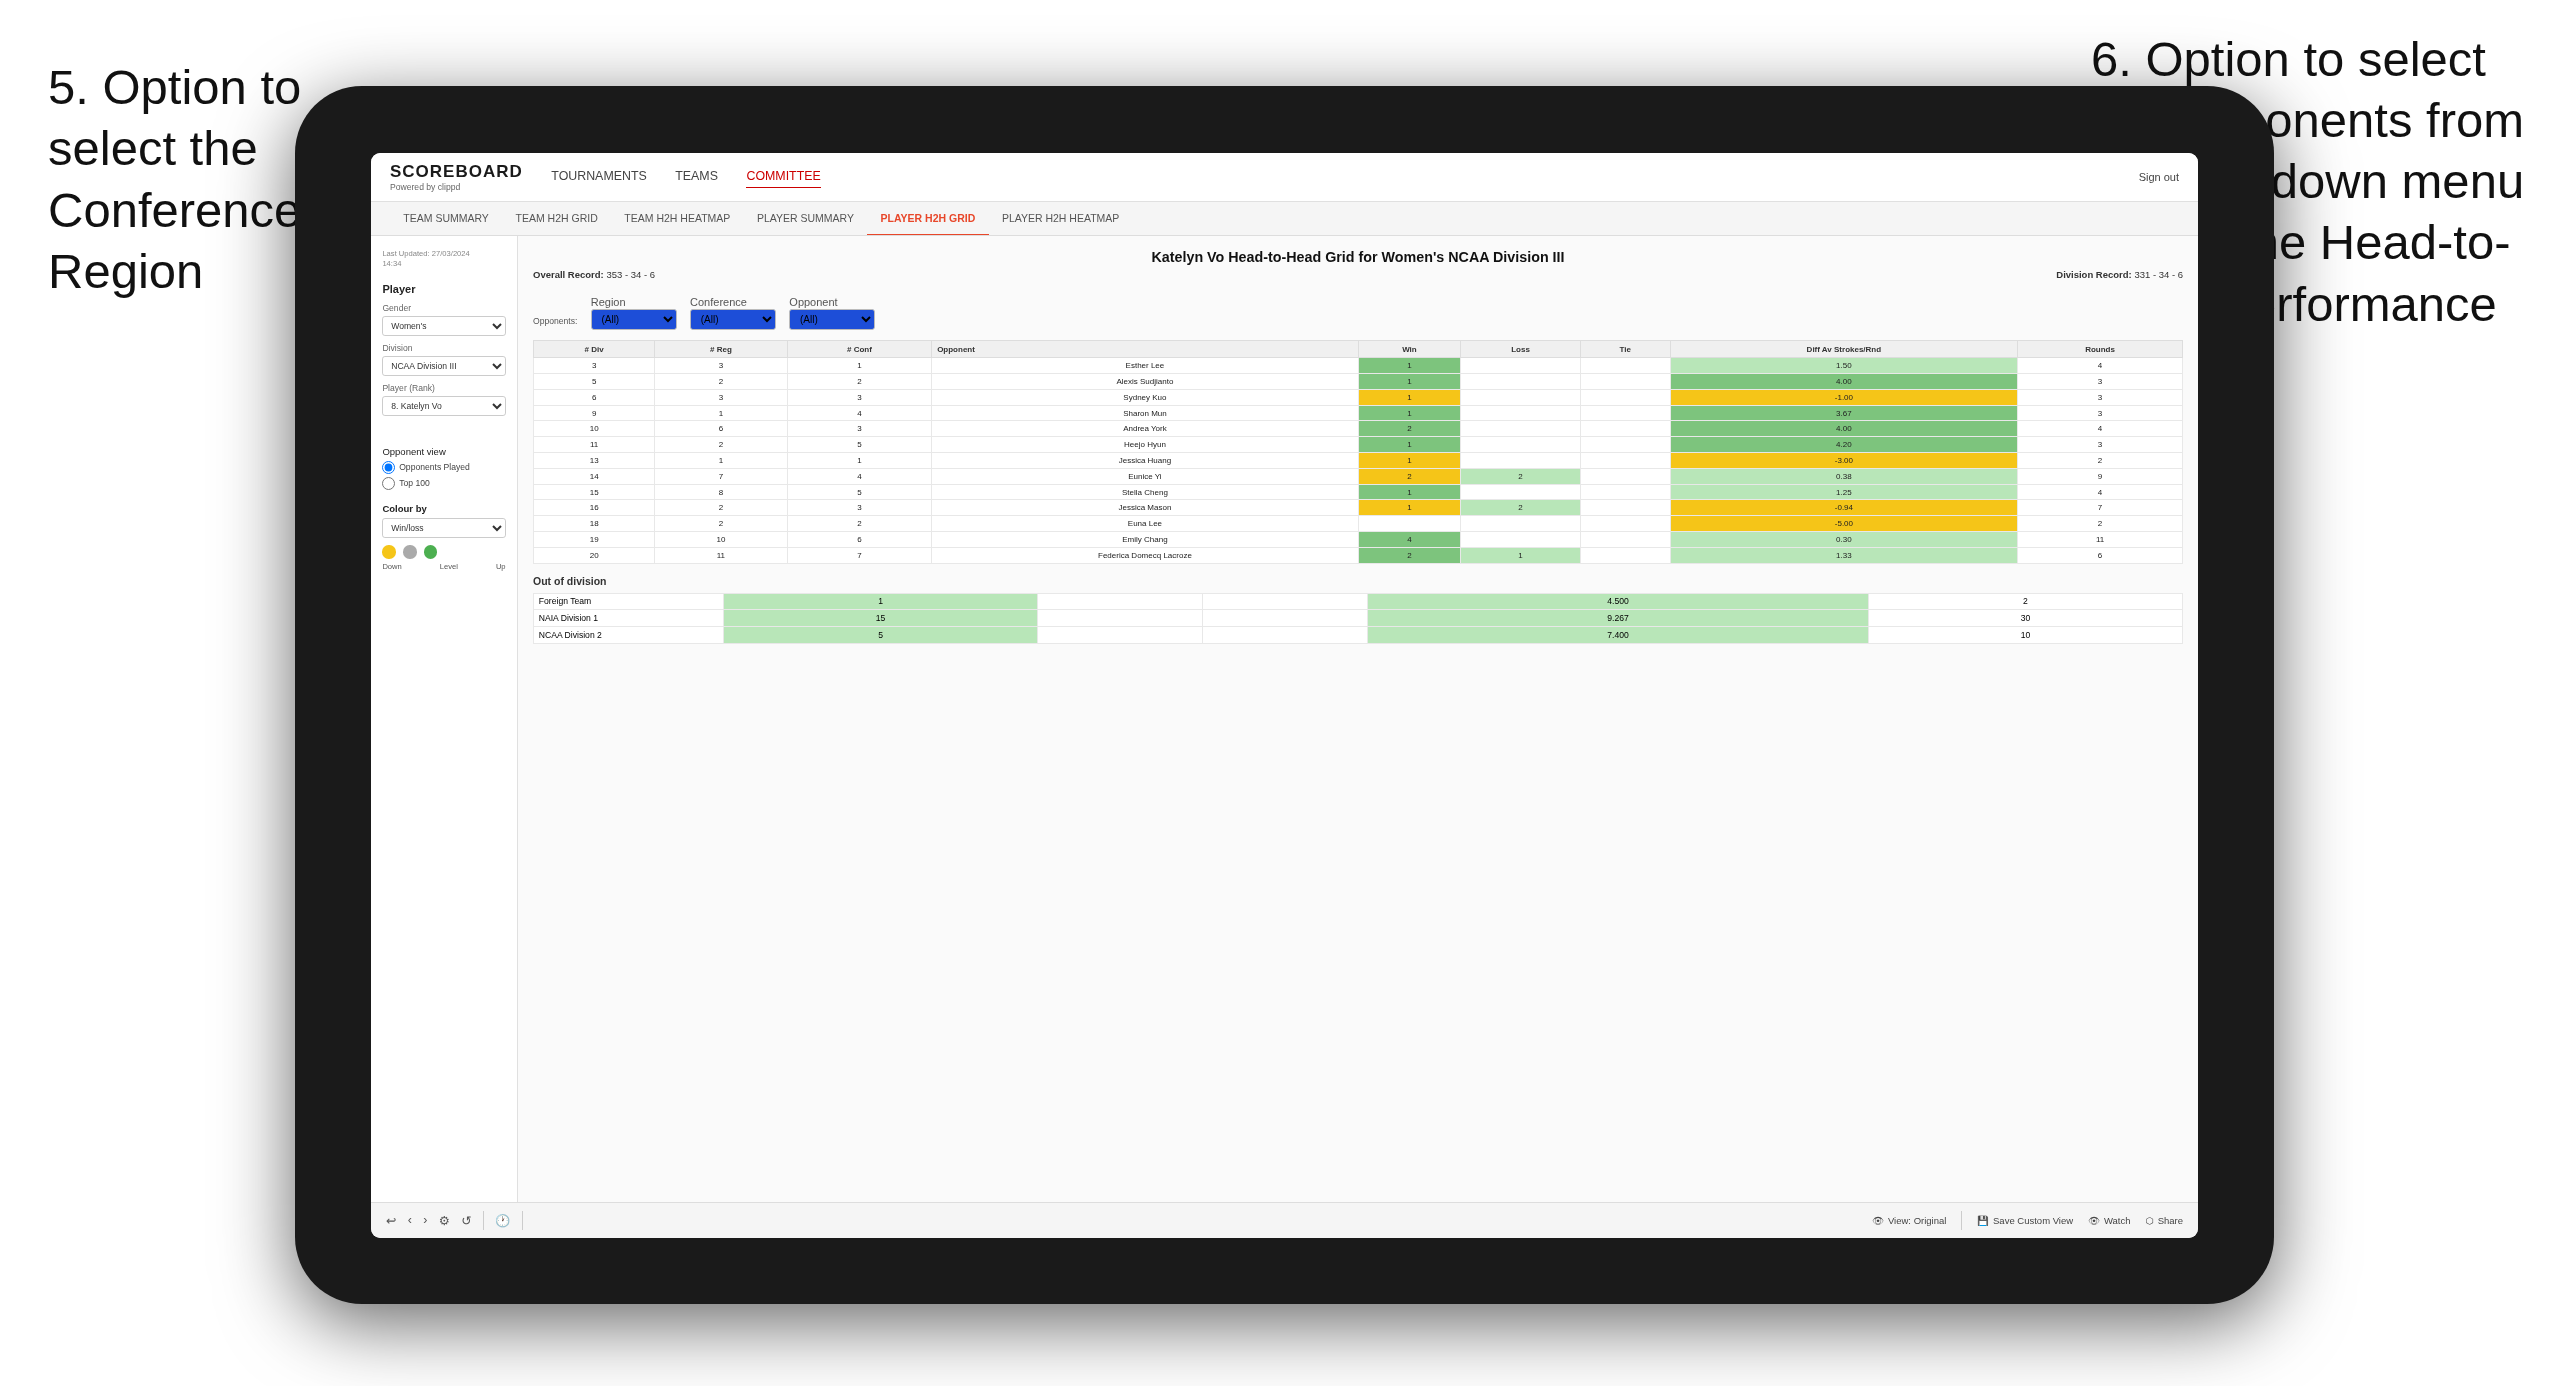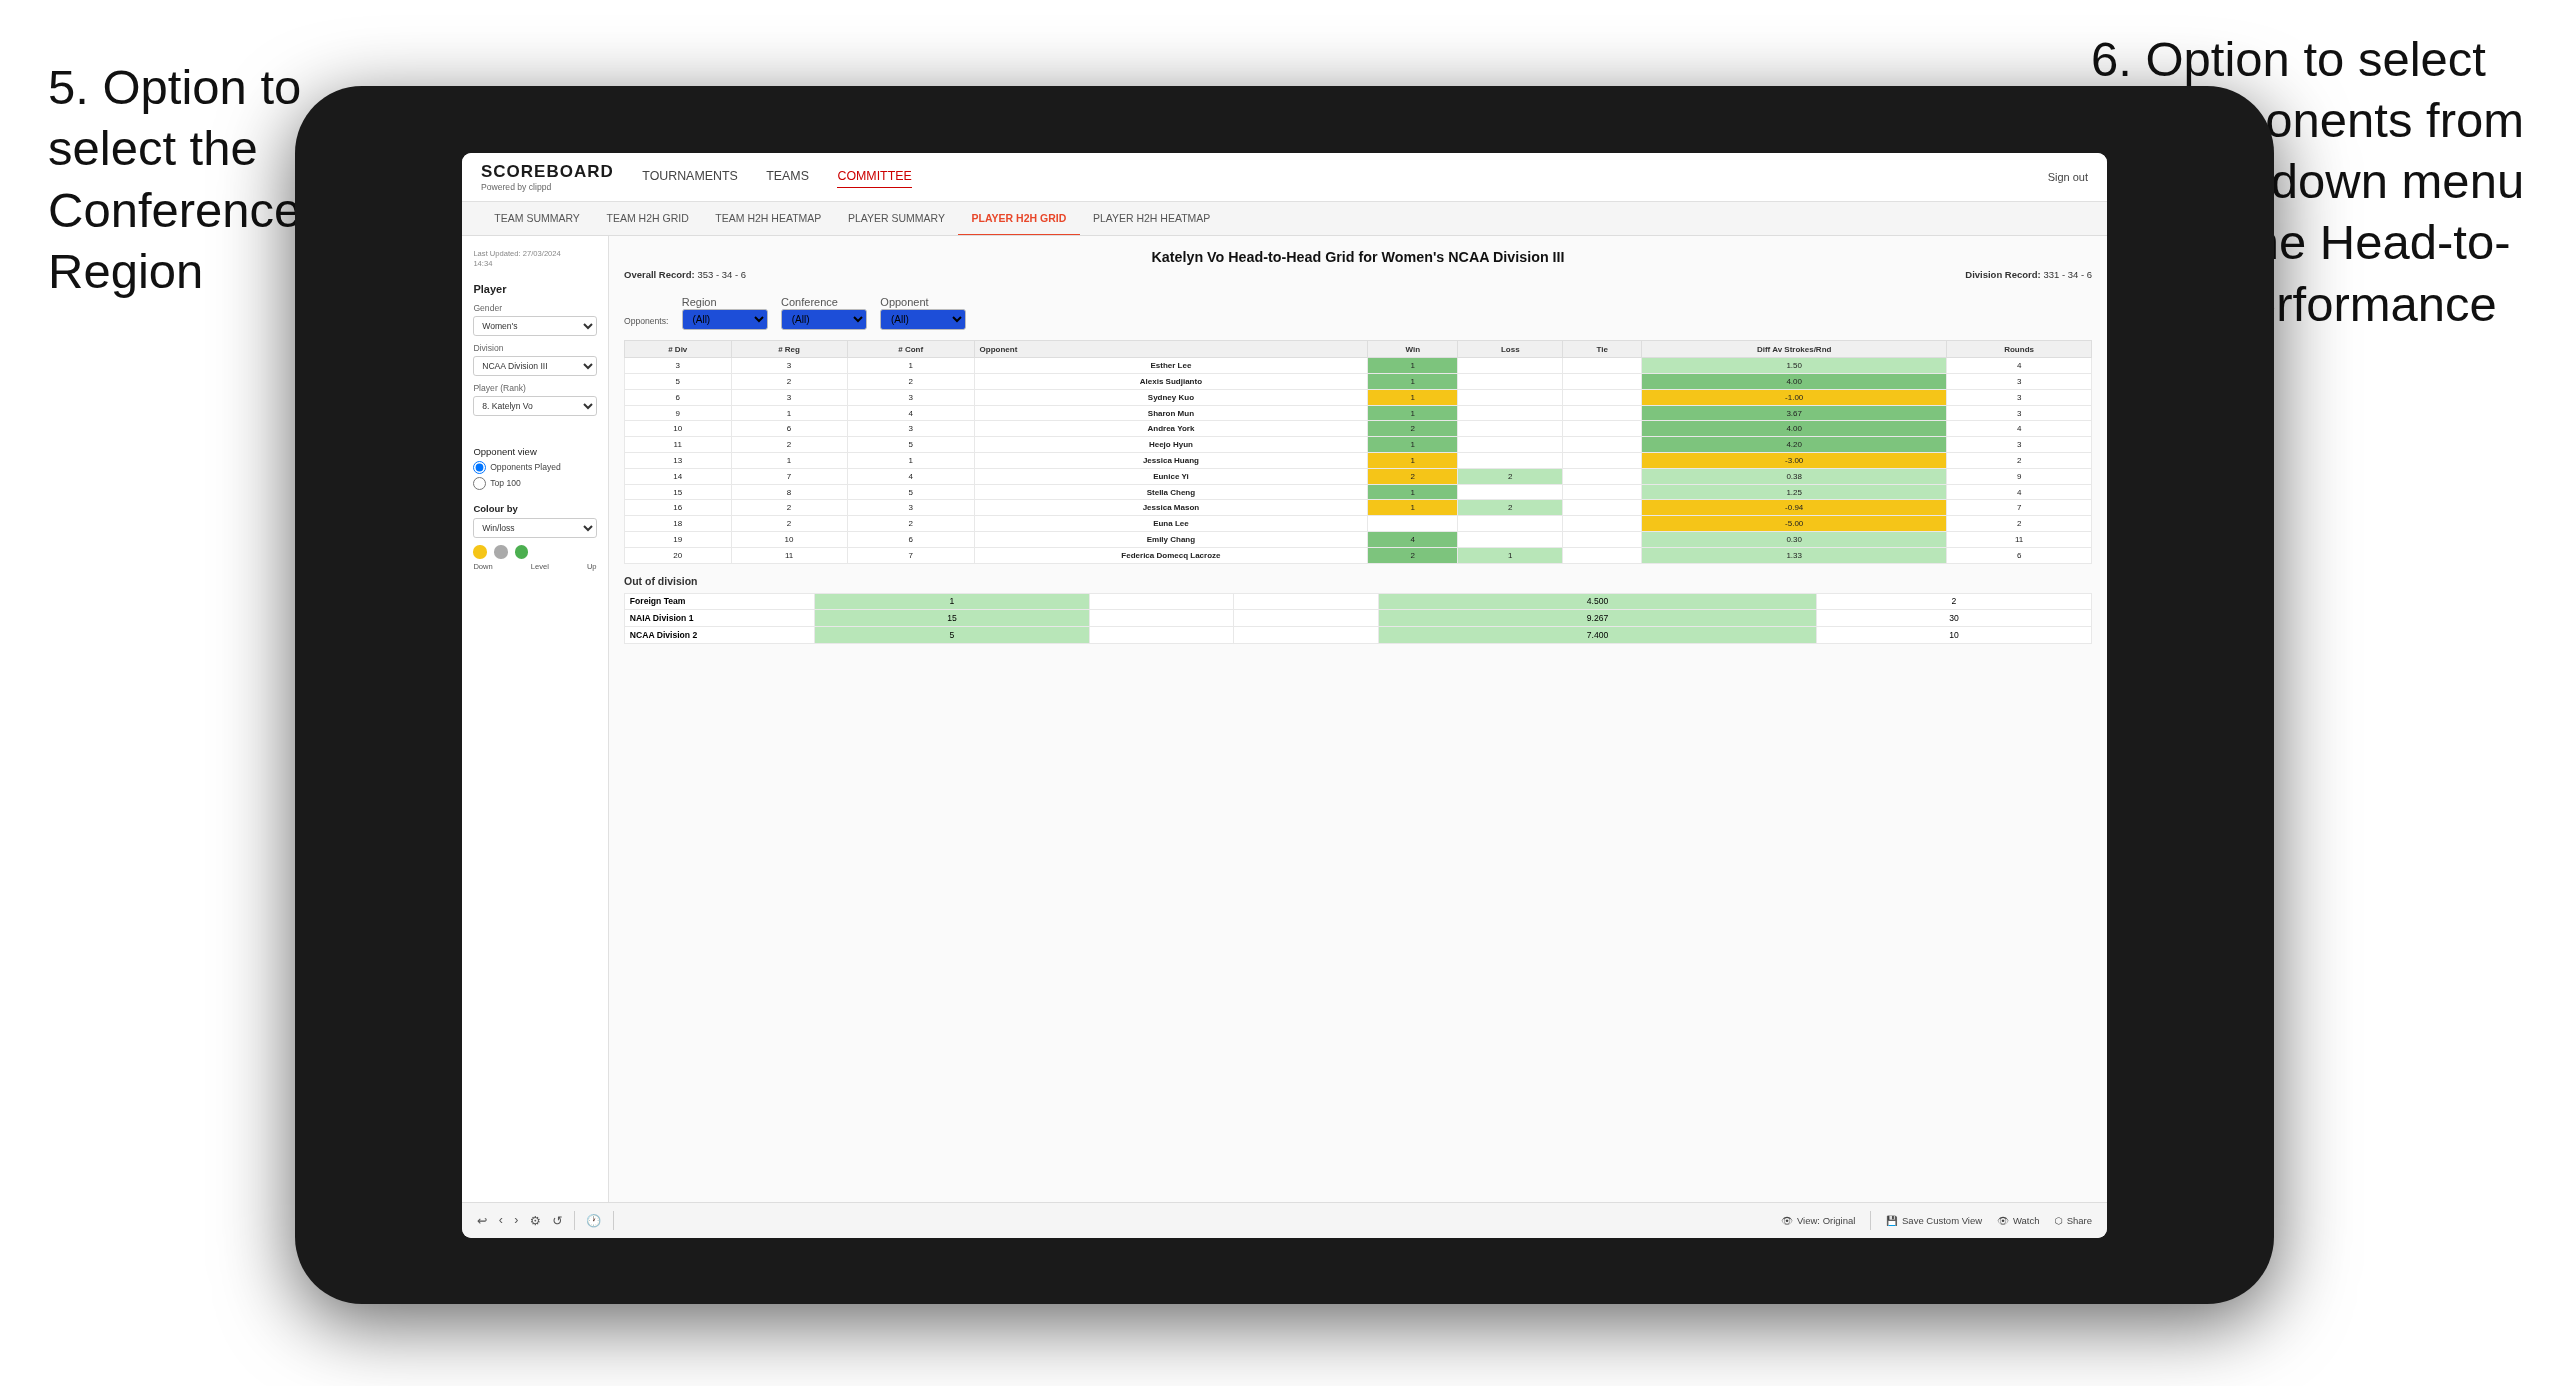--- a/index.html
+++ b/index.html
@@ -48,21 +48,21 @@
       height: 1218px;
       background: #1a1a1a;
       border-radius: 67px;
       box-shadow: 0 19px 76px rgba(0,0,0,0.6);
       display: flex;
       align-items: center;
       justify-content: center;
     }
 
     .tablet-screen {
-      width: 1645px;
+      width: 1827px;
       height: 1085px;
       background: #ffffff;
       border-radius: 9.5px;
       overflow: hidden;
       display: flex;
       flex-direction: column;
     }
 
     
     .top-nav {
@@ -325,21 +325,21 @@
     }
 
     .data-table td {
       padding: 2.9px 4.8px;
       border: 1px solid #e8e8e8;
       text-align: center;
       color: #222;
       font-size: 8px;
     }
 
-    .td-left { text-align: left; font-weight: bold; }
+    .td-left { text-align: left; }
 
     .cell-green { background: #7dc47d; color: #fff; }
     .cell-yellow { background: #f5c518; color: #333; }
     .cell-light-green { background: #b8e6b8; }
 
     
     .out-of-division-title {
       font-size: 10.5px;
       font-weight: 700;
       color: #333;

